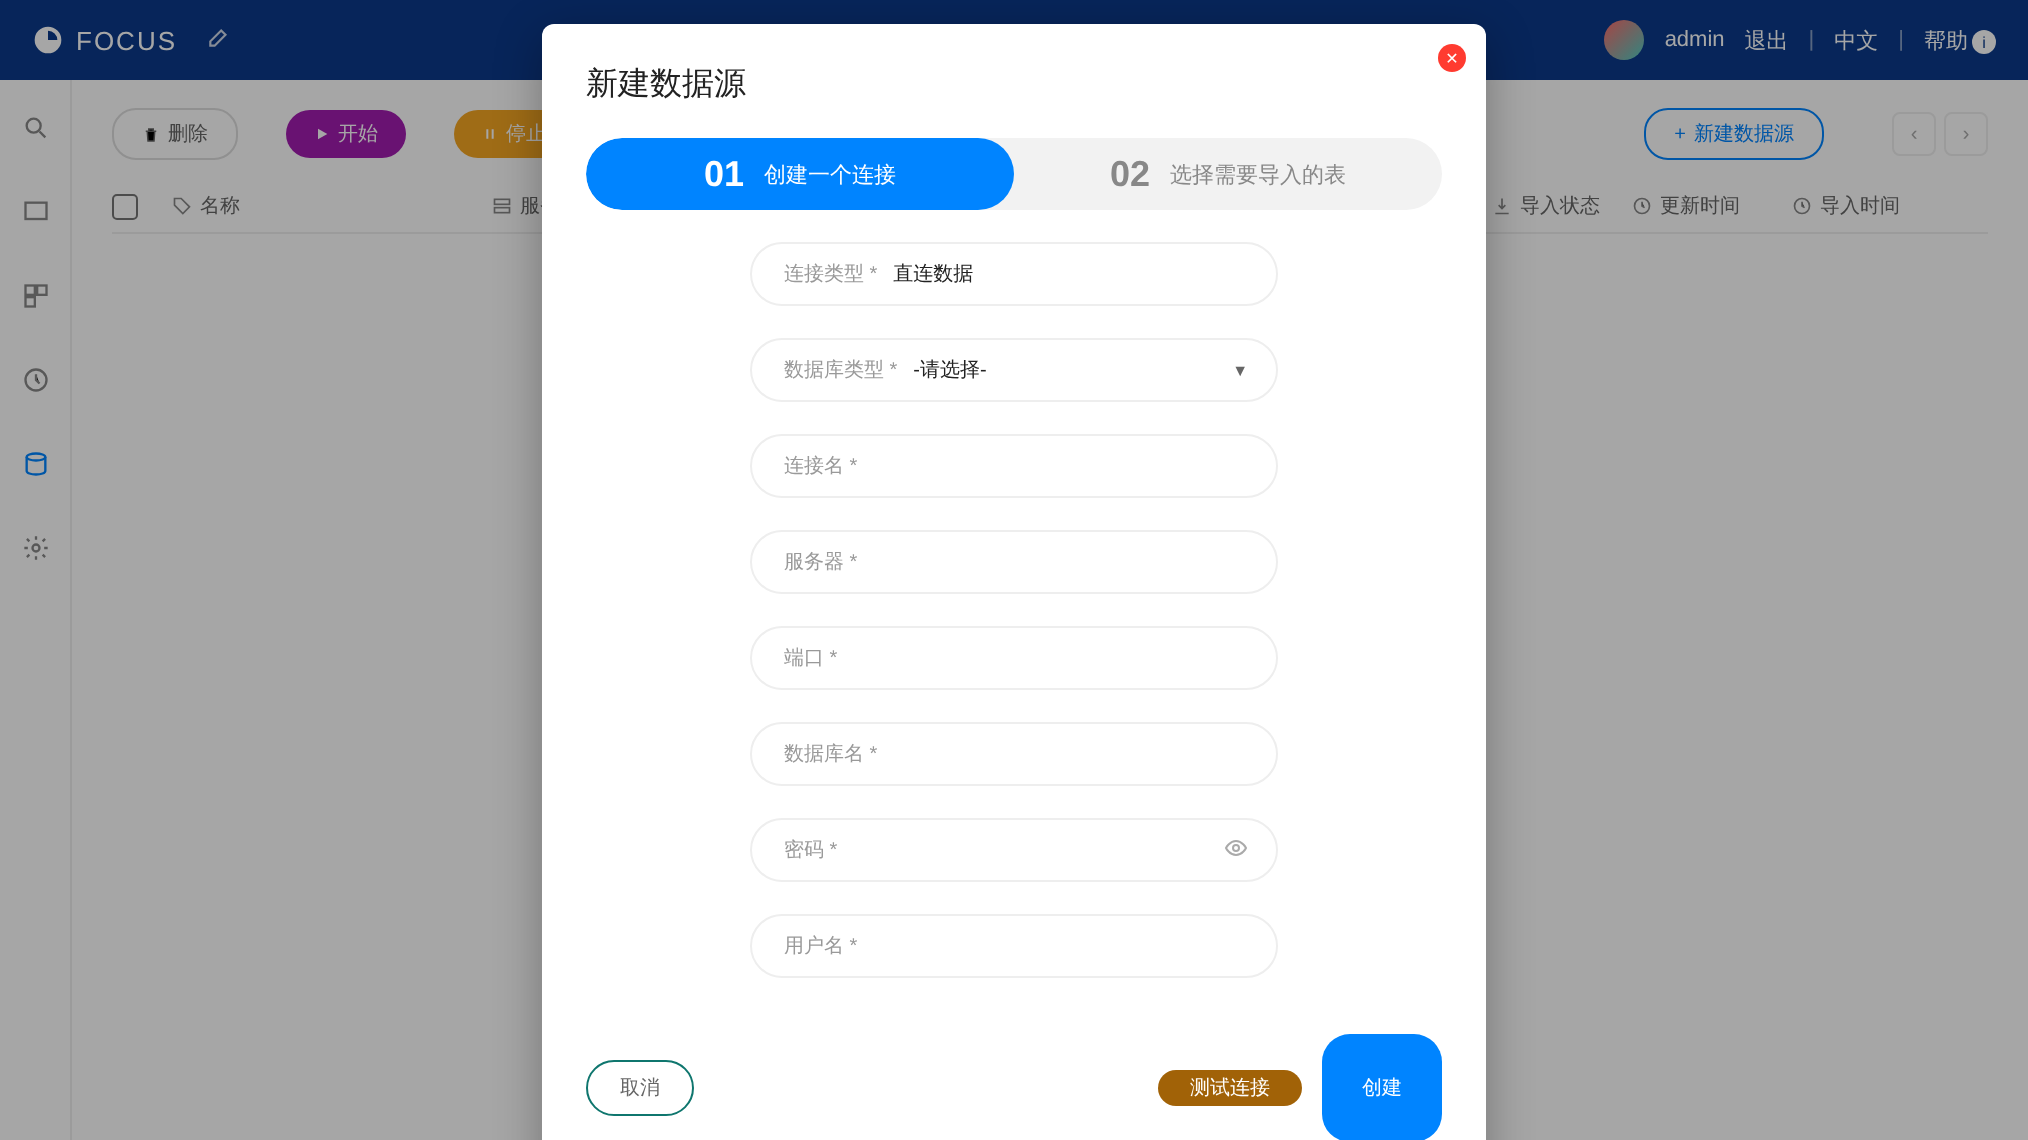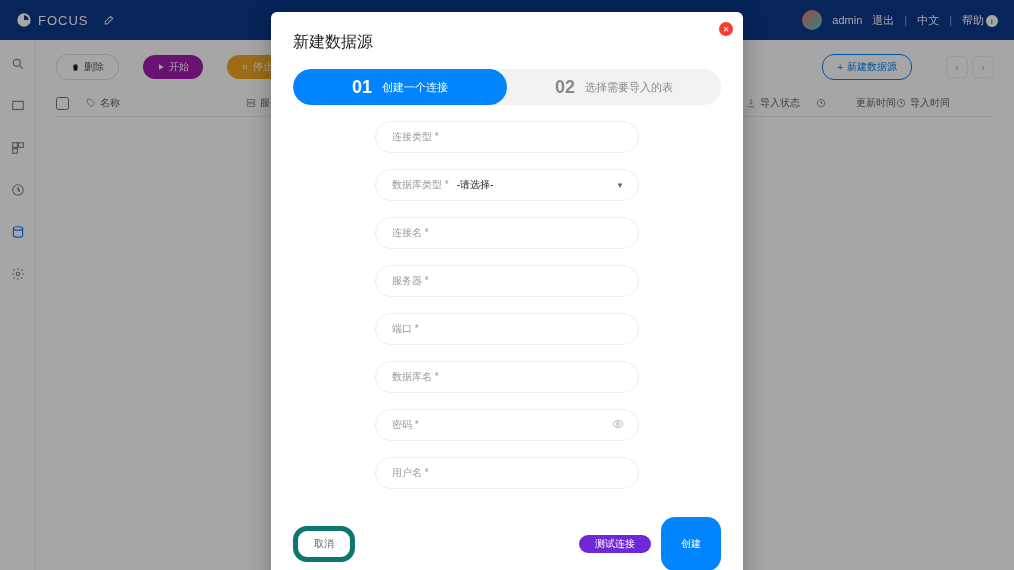--- a/index.html
+++ b/index.html
@@ -26,42 +26,42 @@
 .btn-recycle { background:#d0021b; }
 .btn-new { margin-left:auto; background:#fff; border:1px solid #0084ff; color:#0084ff; }
 .pager { display:flex; gap:4px; margin-left:10px; }
 .pager-btn { width:22px; height:22px; border:1px solid #eee; border-radius:4px; background:#fff; display:flex; align-items:center; justify-content:center; color:#aaa; font-size:10px; }
 .thead { display:flex; align-items:center; font-size:10px; color:#666; padding:6px 0; border-bottom:1px solid #eee; }
 .th { display:flex; align-items:center; gap:4px; }
 .th-check { width:30px; }
 .th-name { width:160px; }
 .th-server { width:500px; }
 .th-status { width:70px; }
-.th-update { width:80px;justify-content:space-between; }
+.th-update { width:80px; }
 .th-import { width:70px; }
 
 
 .overlay { position:absolute; inset:0; background:rgba(0,0,0,.35); }
 .modal { position:absolute; left:271px; top:12px; width:472px; background:#fff; border-radius:6px; box-shadow:0 6px 24px rgba(0,0,0,.3); padding:20px 22px 22px; }
 .modal-close { position:absolute; top:10px; right:10px; width:14px; height:14px; border-radius:50%; background:#ff3b30; display:flex; align-items:center; justify-content:center; color:#fff; font-size:8px; cursor:pointer; }
 .modal-title { font-size:16px; font-weight:500; color:#222; margin-bottom:16px; }
 .steps { display:flex; background:#f2f2f2; border-radius:18px; height:36px; margin-bottom:16px; overflow:hidden; }
 .step { flex:1; display:flex; align-items:center; justify-content:center; gap:10px; font-size:11px; color:#888; }
 .step.active { background:#0084ff; color:#fff; border-radius:18px; }
 .step-num { font-size:18px; font-weight:600; }
 .form { display:flex; flex-direction:column; gap:16px; align-items:center; }
 .field { width:264px; background:#fff; border:1px solid #eee; border-radius:18px; padding:8px 16px; display:flex; align-items:center; font-size:10px; color:#333; position:relative; }
 .field-label { color:#999; margin-right:8px; white-space:nowrap; }
 .field-value { color:#222; flex:1; }
 .field input, .field select { border:none; outline:none; flex:1; font-size:10px; background:transparent; color:#222; }
 .field .caret { position:absolute; right:14px; color:#666; font-size:8px; }
 .eye { position:absolute; right:14px; color:#aaa; }
 .modal-footer { display:flex; align-items:center; margin-top:28px; gap:10px; }
-.mf-cancel { border:5px solid #0f766e; background:#fff; color:#666; border-radius:14px; padding:6px 16px; font-size:10px; cursor:pointer; }
-.mf-test { margin-left:auto; background:#6d28d9; color:#fff; border:none; border-radius:14px; padding:2px 16px; font-size:10px; cursor:pointer; }
+.mf-cancel { border:1px solid #0f766e; background:#fff; color:#666; border-radius:14px; padding:6px 16px; font-size:10px; cursor:pointer; }
+.mf-test { margin-left:auto; background:#a16207; color:#fff; border:none; border-radius:14px; padding:2px 16px; font-size:10px; cursor:pointer; }
 .mf-create { background:#0084ff; color:#fff; border:none; border-radius:14px; padding:20px 20px; font-size:10px; cursor:pointer; }
 </style>
 </head>
 <body>
 
 <div class="header">
   <div class="logo">
     <svg class="logo-icon" viewBox="0 0 24 24">
         <path fill="#fff" d="M12 2a10 10 0 100 20 10 10 0 000-20zm0 3a7 7 0 017 7h-7V5z"></path>
       </svg>
@@ -206,20 +206,21 @@
       <span>创建一个连接</span>
     </div>
     <div class="step">
       <span class="step-num">02</span>
       <span>选择需要导入的表</span>
     </div>
   </div>
   <div class="form">
     <div class="field">
       <span class="field-label">连接类型 *</span>
+      <span class="field-value">直连数据</span>
     </div>
     <div class="field">
       <span class="field-label">数据库类型 *</span>
       <span class="field-value">-请选择-</span>
       <span class="caret">▼</span>
     </div>
     <div class="field">
       <span class="field-label">连接名 *</span>
       <input type="text" style="">
     </div>

